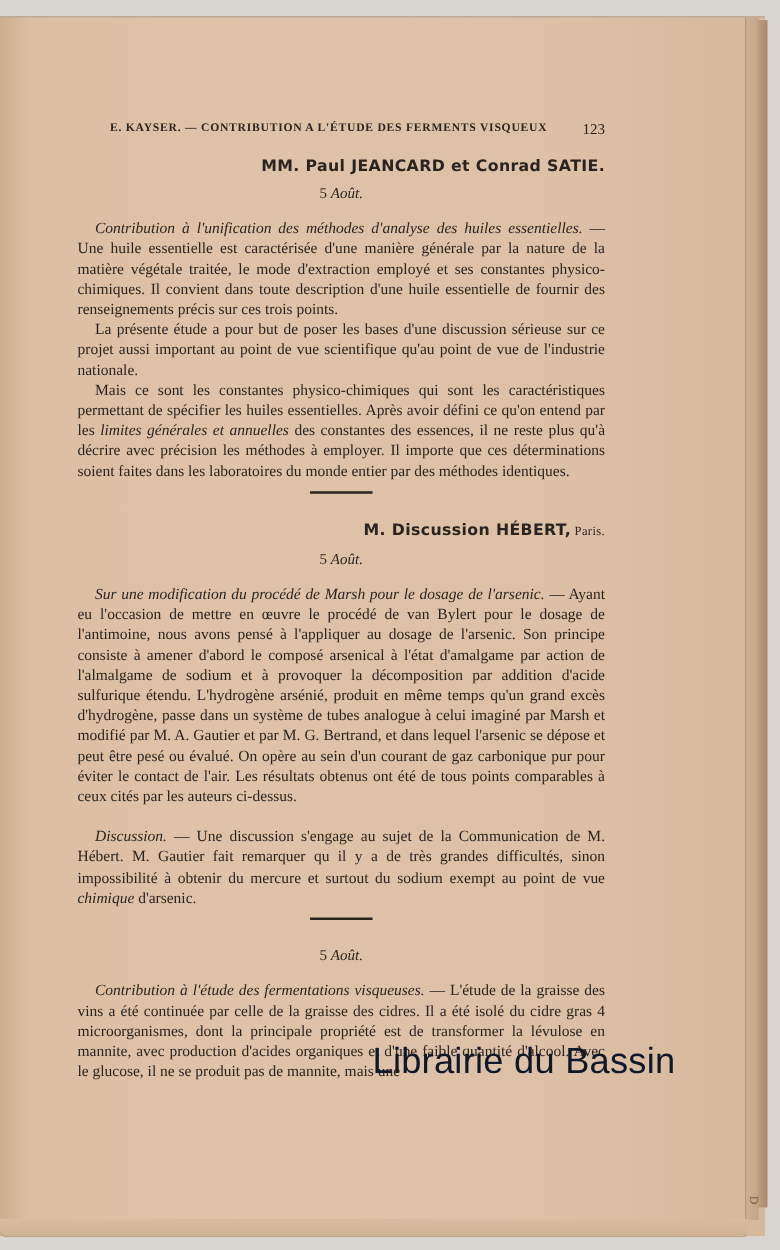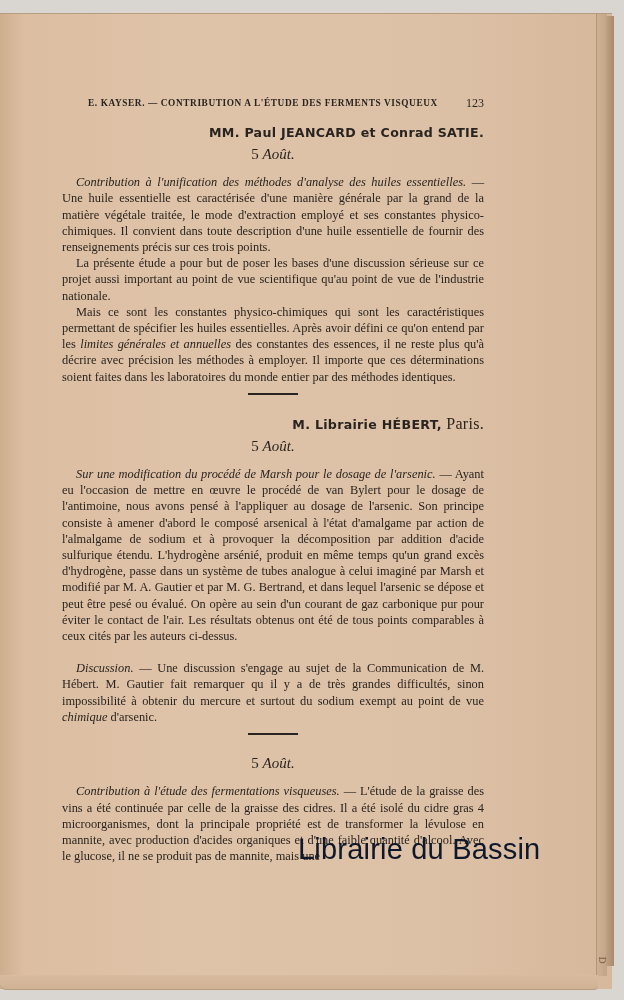--- a/index.html
+++ b/index.html
@@ -52,22 +52,22 @@
     margin-bottom: 14px;
     line-height: 14px;
   }
   .running-head .pg { font-weight: normal; font-size: 12px; letter-spacing: 0; }
   .author {
     text-align: right; font-weight: bold; font-size: 12.6px;
     font-family: "DejaVu Sans", "Liberation Sans", sans-serif;
     letter-spacing: 0.3px;
     margin: 0; line-height: 18px;
   }
-  .author .city { font-family: "Liberation Serif", serif; font-weight: normal; font-size: 16px; }
-  .date { text-align: center; margin: 4px 0 12px 0; font-size: 15px; }
+  .author .city { font-family: "Liberation Serif", serif; font-weight: normal; font-size: 10px; }
+  .date { text-align: center; margin: 4px 0 12px 0; font-size: 12px; }
   .date i { font-style: italic; }
   p { margin: 0; text-align: justify; text-indent: 14px; hyphens: none; }
   .sep {
     width: 50px; height: 2px; background: #2a2420; margin: 8px auto 20px auto;
   }
   .watermark {
     position: absolute; left: 298px; top: 833px;
     color: #0f172a;
     font-family: "Liberation Sans", "DejaVu Sans", sans-serif;
     font-size: 29px; letter-spacing: 0.2px;
@@ -92,35 +92,35 @@
   <div>
     <div class="author">
       <span>MM. Paul JEANCARD et Conrad SATIE.</span>
     </div>
     <div class="date">
       <span>5</span>
       <i>Août.</i>
     </div>
     <p>
       <i>Contribution à l'unification des méthodes d'analyse des huiles essentielles.</i>
-      <span>— Une huile essentielle est caractérisée d'une manière générale par la grand de la matière végétale traitée, le mode d'extraction employé et ses constantes physico-chimiques. Il convient dans toute description d'une huile essentielle de fournir des renseignements précis sur ces trois points.</span>
+      <span>— Une huile essentielle est caractérisée d'une manière générale par la nature de la matière végétale traitée, le mode d'extraction employé et ses constantes physico-chimiques. Il convient dans toute description d'une huile essentielle de fournir des renseignements précis sur ces trois points.</span>
     </p>
     <p>
       <span>La présente étude a pour but de poser les bases d'une discussion sérieuse sur ce projet aussi important au point de vue scientifique qu'au point de vue de l'industrie nationale.</span>
     </p>
     <p>
       <span>Mais ce sont les constantes physico-chimiques qui sont les caractéristiques permettant de spécifier les huiles essentielles. Après avoir défini ce qu'on entend par les</span>
       <i>limites générales et annuelles</i><span> des constantes des essences, il ne reste plus qu'à décrire avec précision les méthodes à employer. Il importe que ces déterminations soient faites dans les laboratoires du monde entier par des méthodes identiques.</span>
     </p>
     <div class="sep"></div>
   </div>
 
   <div>
     <div class="author">
-      <span>M. Librairie HÉBERT,</span><span class="city"> Paris.</span>
+      <span>M. Discussion HÉBERT,</span><span class="city"> Paris.</span>
     </div>
     <div class="date">
       <span>5</span>
       <i>Août.</i>
     </div>
     <p>
       <i>Sur une modification du procédé de Marsh pour le dosage de l'arsenic.</i>
       <span>— Ayant eu l'occasion de mettre en œuvre le procédé de van Bylert pour le dosage de l'antimoine, nous avons pensé à l'appliquer au dosage de l'arsenic. Son principe consiste à amener d'abord le composé arsenical à l'état d'amalgame par action de l'almalgame de sodium et à provoquer la décomposition par addition d'acide sulfurique étendu. L'hydrogène arsénié, produit en même temps qu'un grand excès d'hydrogène, passe dans un système de tubes analogue à celui imaginé par Marsh et modifié par M. A. Gautier et par M. G. Bertrand, et dans lequel l'arsenic se dépose et peut être pesé ou évalué. On opère au sein d'un courant de gaz carbonique pur pour éviter le contact de l'air. Les résultats obtenus ont été de tous points comparables à ceux cités par les auteurs ci-dessus.</span>
     </p>
     <p style="margin-top:16px;">

